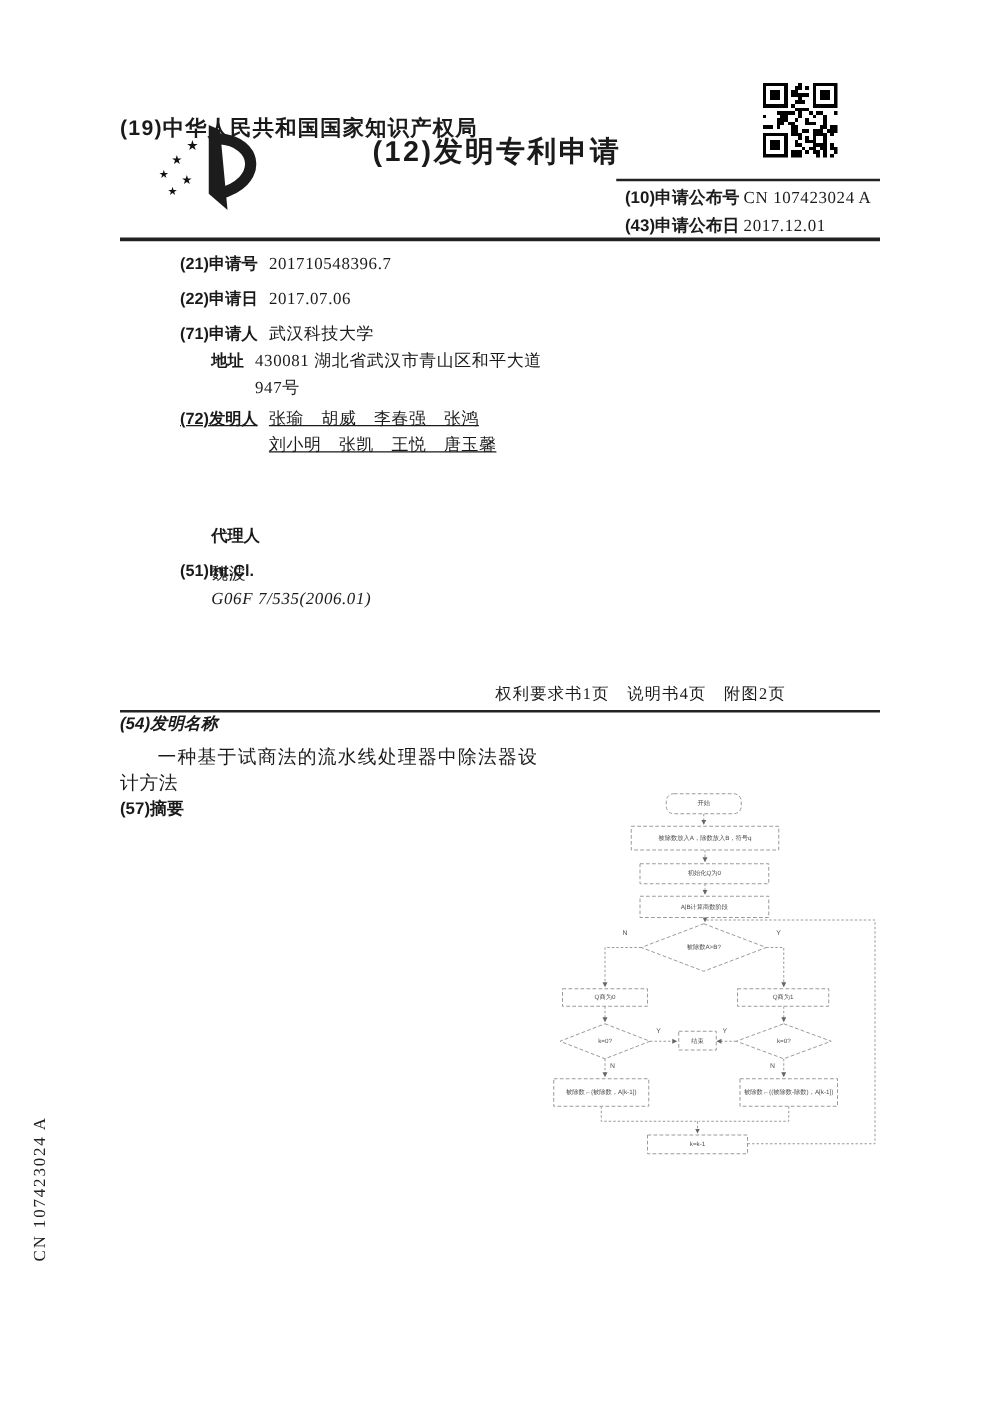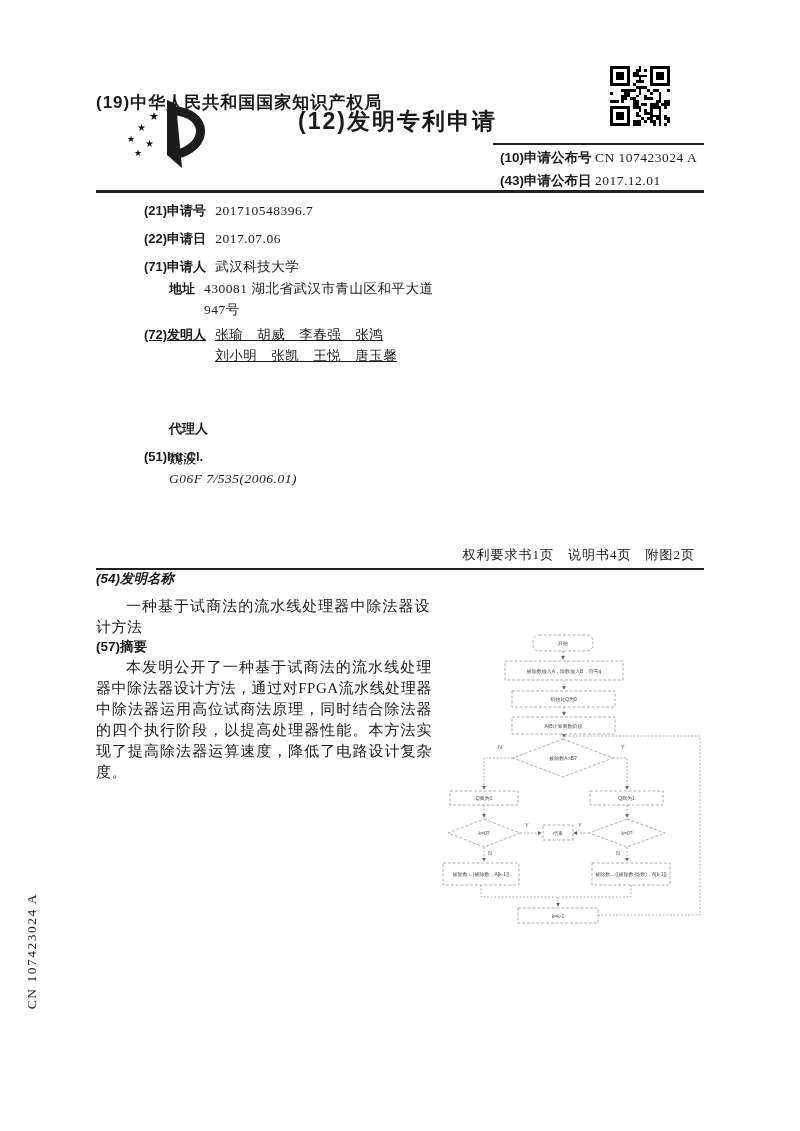--- a/index.html
+++ b/index.html
@@ -8,21 +8,21 @@
   .sans{font-family:"Liberation Sans","DejaVu Sans",sans-serif;}
   .abs{position:absolute;}
   .office{left:96px;top:52px;font-size:17px;font-weight:bold;letter-spacing:1px;margin-top:39px;}
   .doctype{left:298px;top:106px;font-size:23px;font-weight:bold;letter-spacing:2px;}
   .pubrow{font-size:13.5px;white-space:nowrap;}
   .pubrow .lab{font-family:"Liberation Sans","DejaVu Sans",sans-serif;font-weight:bold;}
   .rule{border:none;margin:0;background:#222;}
   .biblio-row{display:flex;gap:9px;font-size:13.5px;line-height:21px;margin-left:48px;}
   .biblio-row .lab{font-family:"Liberation Sans","DejaVu Sans",sans-serif;font-weight:bold;white-space:nowrap;font-size:13px;}
   .val{letter-spacing:0.5px;}
-  .pagination{left:330px;top:546px;width:365px;text-align:right;font-size:13px;letter-spacing:1px;}
+  .pagination{left:330px;top:546px;width:365px;text-align:center;font-size:13px;letter-spacing:1px;}
   .sec-label{font-family:"Liberation Sans","DejaVu Sans",sans-serif;font-weight:bold;font-size:13.5px;}
   .bodytext{font-size:15px;line-height:21px;letter-spacing:0.5px;text-align:justify;text-indent:2em;}
   .side-num{left:-57px;top:942px;width:180px;height:18px;transform:rotate(-90deg);transform-origin:center;
             font-size:13.5px;letter-spacing:1.5px;text-align:center;color:#222;}
   
   .fc{left:435px;top:625px;width:275px;height:312px;}
   .fc svg{position:absolute;left:0;top:0;}
   .fc-label{position:absolute;font-size:5px;line-height:1.2;color:#4a4a4a;text-align:center;
             display:flex;align-items:center;justify-content:center;
             font-family:"Liberation Sans","DejaVu Sans",sans-serif;}
@@ -225,21 +225,20 @@
   </div>
 
   <div class="abs pagination">权利要求书1页　说明书4页　附图2页</div>
 
   <hr class="abs rule" style="left:96px;top:568px;width:608px;height:2px;">
 
   <div class="abs sec-label" style="left:96px;top:570px;font-style:italic;">(54)发明名称</div>
   <div class="abs bodytext" style="left:96px;top:596px;width:334px;">一种基于试商法的流水线处理器中除法器设计方法</div>
 
   <div class="abs sec-label" style="left:96px;top:638px;">(57)摘要</div>
-  <div class="abs bodytext" style="left:96px;top:657px;width:336px;">本发明公开了一种基于试商法的流水线处理器中除法器设计方法，通过对FPGA流水线处理器中除法器运用高位试商法原理，同时结合除法器的四个执行阶段，以提高处理器性能。本方法实现了提高除法器运算速度，降低了电路设计复杂度。</div>
 
   <div class="abs fc">
     <svg width="275" height="312" viewBox="0 0 275 312">
       <defs>
         <marker id="ah" markerWidth="6" markerHeight="6" refX="4" refY="2.5" orient="auto">
           <path d="M0 0 L5 2.5 L0 5 Z" fill="#666"></path>
         </marker>
       </defs>
       <g stroke="#9a9a9a" stroke-width="0.8" fill="none" stroke-dasharray="2 1.6">
         <path d="M128 26 V34" marker-end="url(#ah)"></path>

